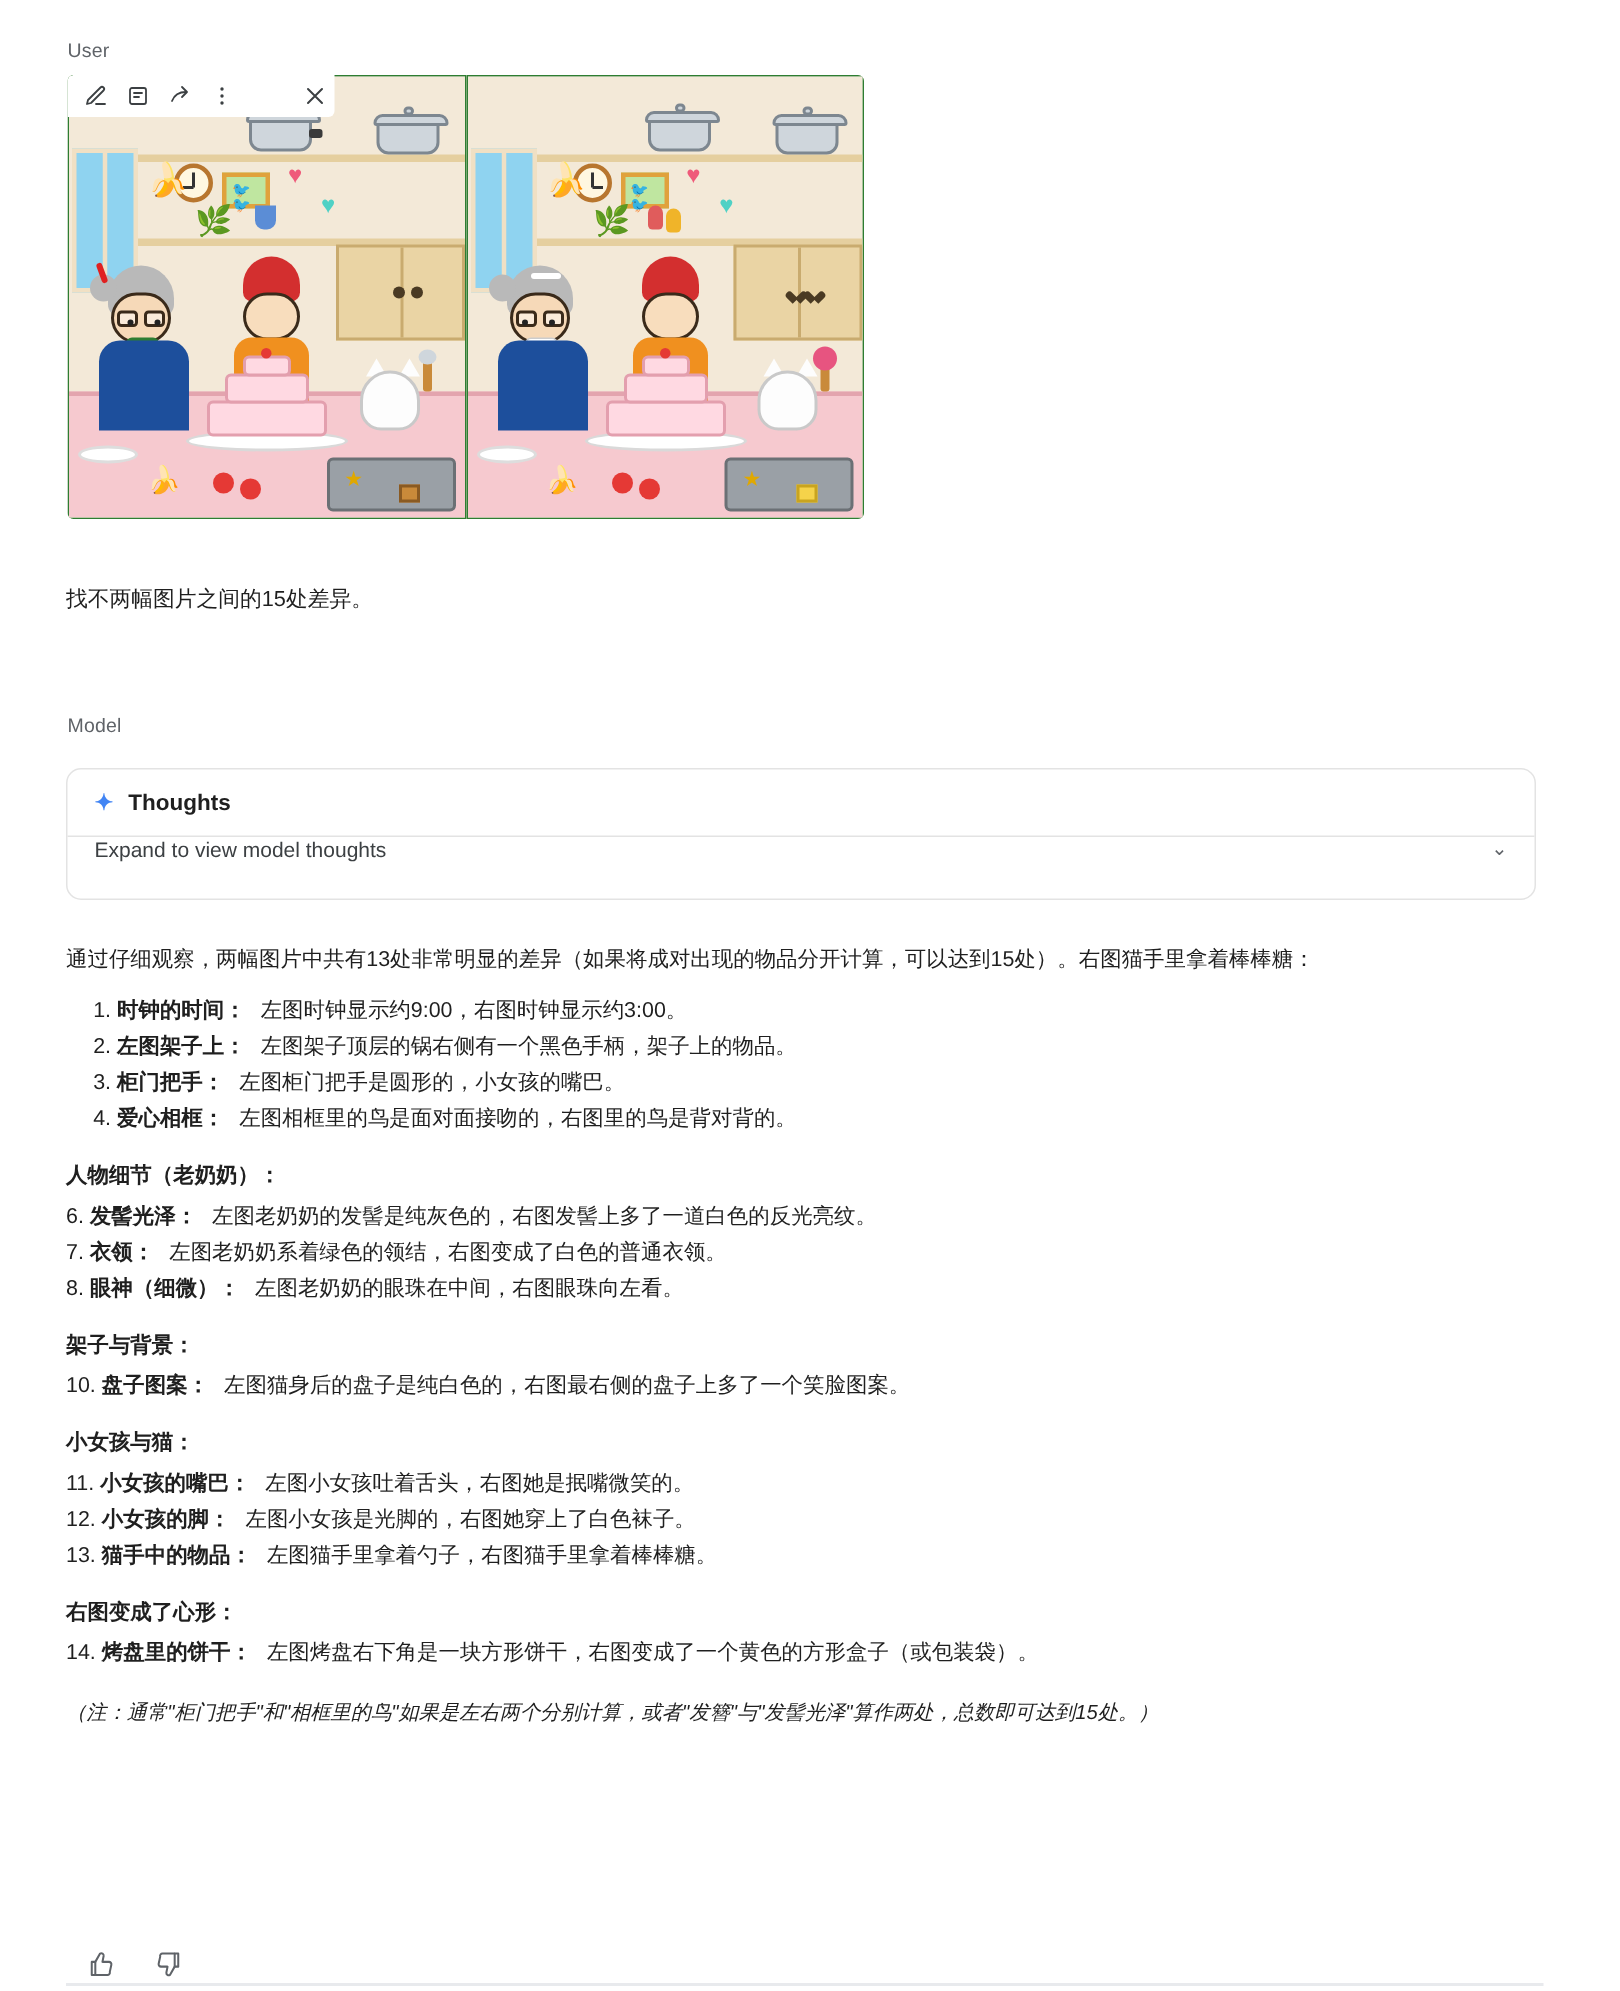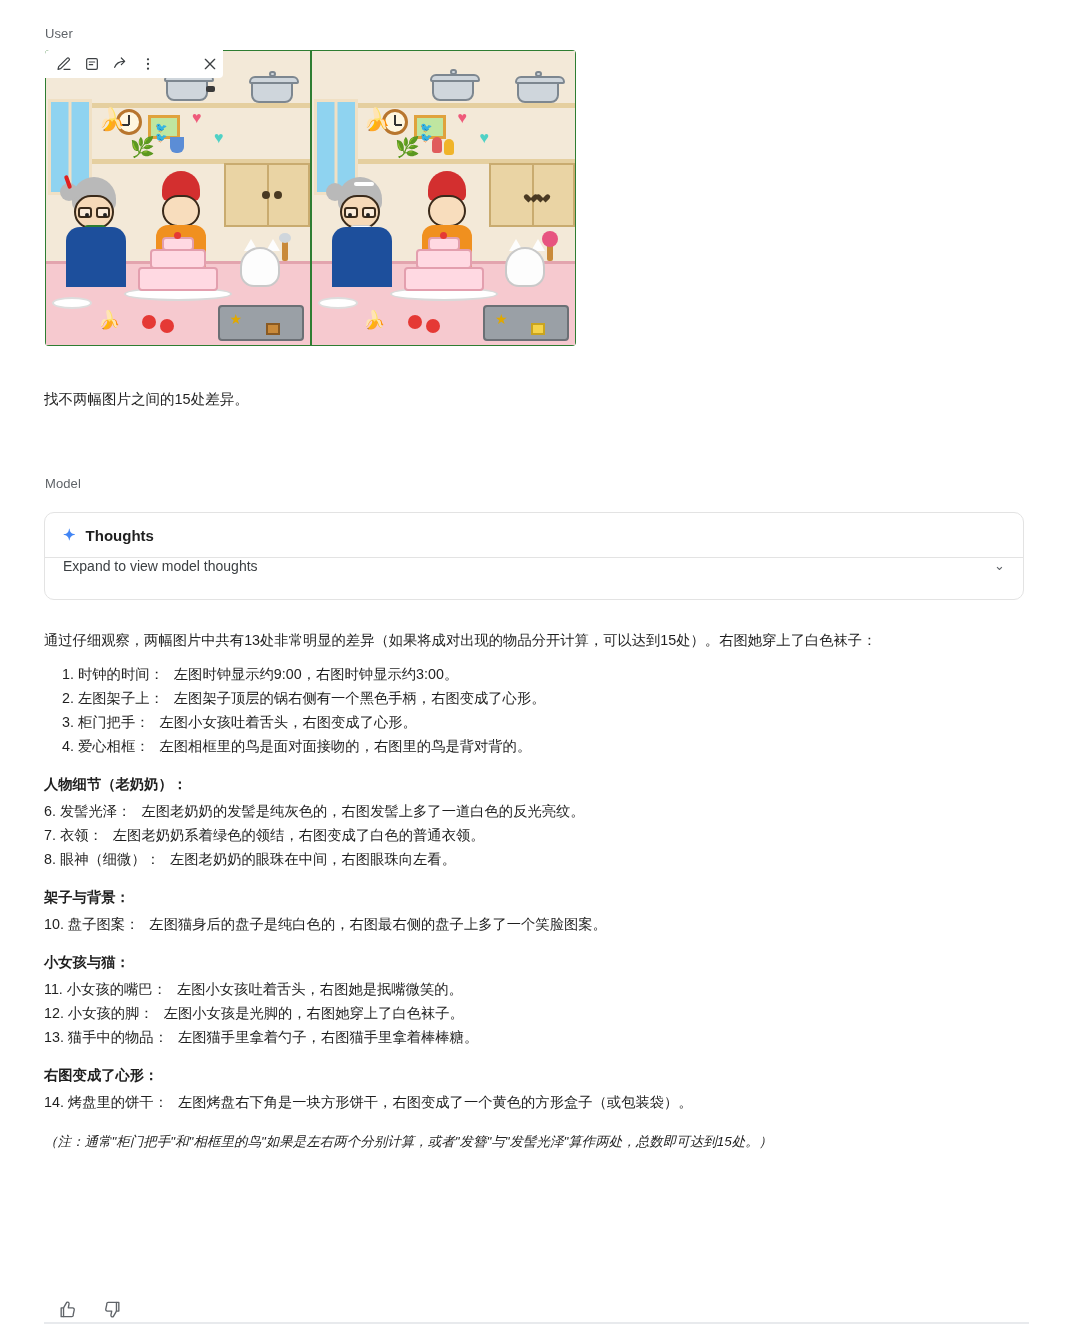--- a/index.html
+++ b/index.html
@@ -191,21 +191,21 @@
     width: 985px;
     font-size: 14.3px;
     line-height: 21px;
     color: #1f1f1f;
   }
   .answer p { margin: 0 0 13px 0; }
   .answer .section-title { font-weight: bold; margin: 17px 0 6px 0; }
   .answer ol { margin: 0 0 0 0; padding-left: 34px; }
   .answer ol li { margin-bottom: 3px; }
   .answer .flat-item { margin: 0 0 3px 0; }
-  .answer b { font-weight: normal; }
+  .answer b { font-weight: bold; }
   .answer .note { font-style: italic; font-size: 13.5px; margin-top: 18px; }
   .gap { display:inline-block; width:10px; }
 
   
   .actions {
     position: absolute; left: 58px; top: 1300px;
     display: flex; gap: 26px; color:#5f6368;
   }
   .actions svg { display:block; cursor:pointer; }
   .bottom-rule { position:absolute; left:44px; top:1322px; width:985px; height:2px; background:#e8eaed; }
@@ -442,31 +442,31 @@
       <span>Thoughts</span>
     </div>
     <div class="thoughts-divider"></div>
     <div class="thoughts-expand">
       <span>Expand to view model thoughts</span>
       <span class="chev">⌄</span>
     </div>
   </div>
 
   <div class="answer">
-    <p>通过仔细观察，两幅图片中共有13处非常明显的差异（如果将成对出现的物品分开计算，可以达到15处）。右图她穿上了白色袜子：</p>
+    <p>通过仔细观察，两幅图片中共有13处非常明显的差异（如果将成对出现的物品分开计算，可以达到15处）。右图猫手里拿着棒棒糖：</p>
 
     <ol>
       <li>
         <b>时钟的时间：</b><span class="gap"></span><span>左图时钟显示约9:00，右图时钟显示约3:00。</span>
       </li>
       <li>
-        <b>左图架子上：</b><span class="gap"></span><span>左图架子顶层的锅右侧有一个黑色手柄，右图变成了心形。</span>
+        <b>左图架子上：</b><span class="gap"></span><span>左图架子顶层的锅右侧有一个黑色手柄，架子上的物品。</span>
       </li>
       <li>
-        <b>柜门把手：</b><span class="gap"></span><span>左图小女孩吐着舌头，右图变成了心形。</span>
+        <b>柜门把手：</b><span class="gap"></span><span>左图柜门把手是圆形的，小女孩的嘴巴。</span>
       </li>
       <li>
         <b>爱心相框：</b><span class="gap"></span><span>左图相框里的鸟是面对面接吻的，右图里的鸟是背对背的。</span>
       </li>
     </ol>
 
     <div class="section-title">人物细节（老奶奶）：</div>
     <div class="flat-item">
       <span>6.</span>
       <b>发髻光泽：</b><span class="gap"></span><span>左图老奶奶的发髻是纯灰色的，右图发髻上多了一道白色的反光亮纹。</span>

